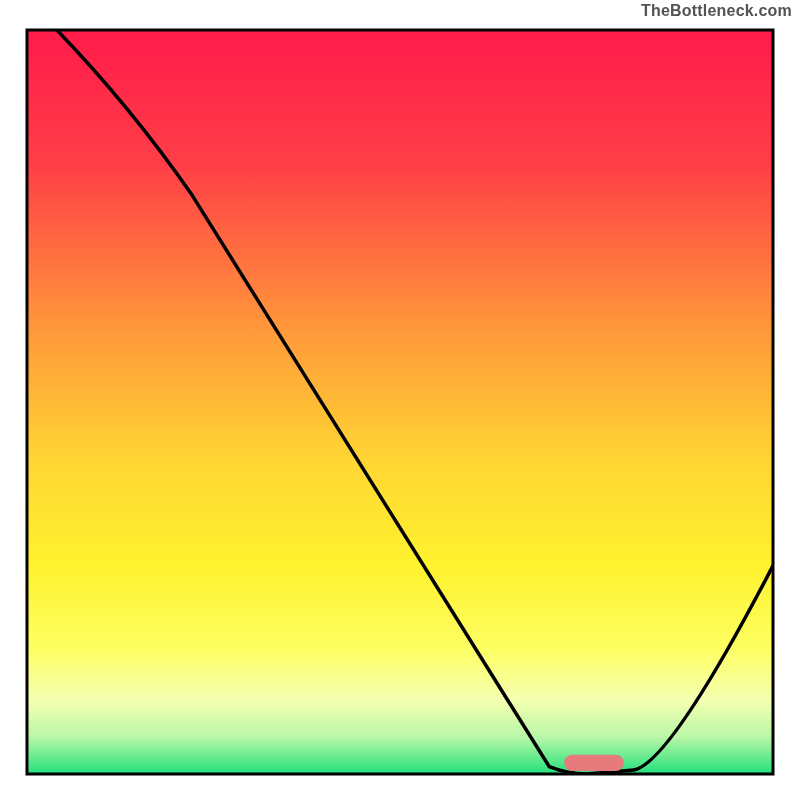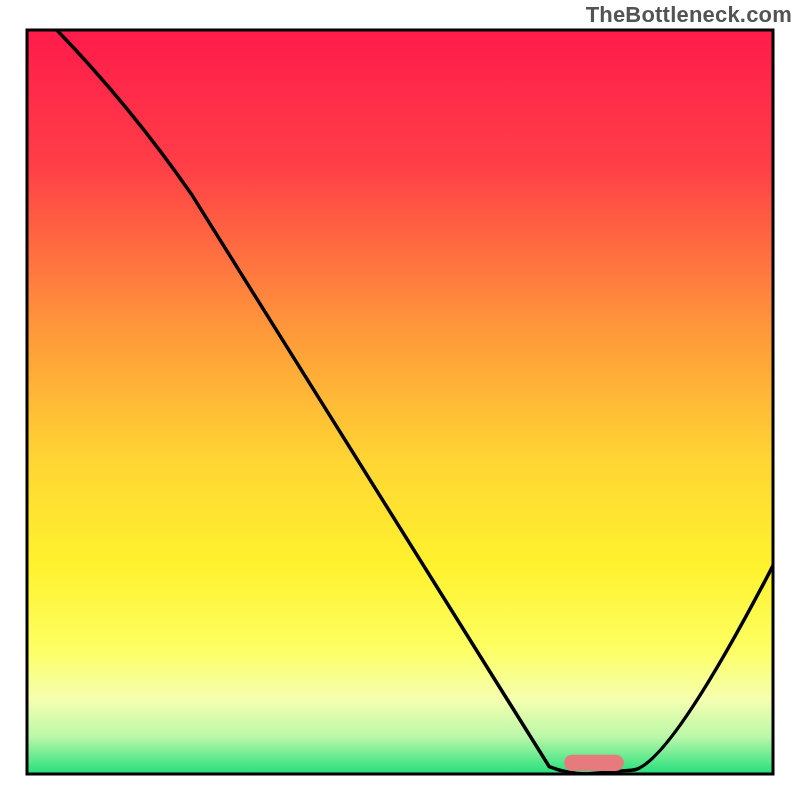--- a/index.html
+++ b/index.html
@@ -12,21 +12,21 @@
   }
   .stage {
     position: relative;
     width: 800px;
     height: 800px;
   }
   .watermark {
     position: absolute;
     top: 2px;
     right: 8px;
-    font-size: 22px;
+    font-size: 16px;
     font-weight: 600;
     color: #535353;
     letter-spacing: 0.2px;
   }
   svg {
     position: absolute;
     left: 0;
     top: 0;
   }
 </style>

